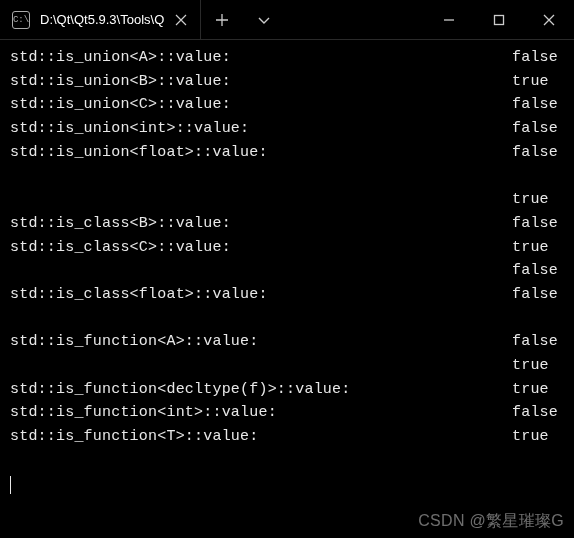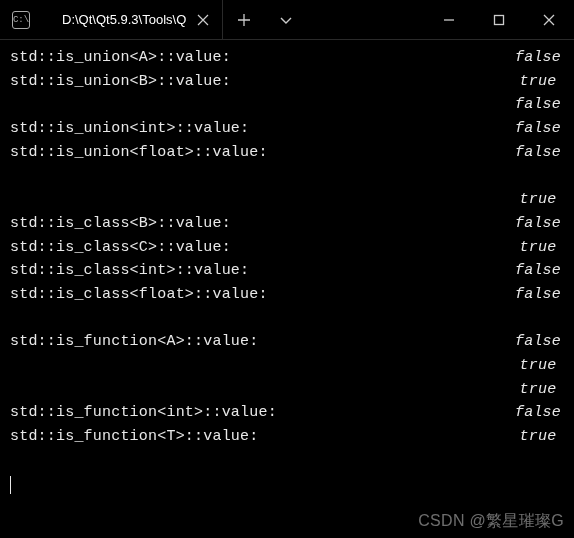--- a/index.html
+++ b/index.html
@@ -43,21 +43,20 @@
       justify-content: center;
       font-size: 9px;
       color: #aaa;
     }
     .tab-title {
       font-family: 'Segoe UI', sans-serif;
       font-size: 13px;
       white-space: nowrap;
       overflow: hidden;
       max-width: 145px;
-      margin-left: 22px;
     }
     .tab-close {
       width: 14px;
       height: 14px;
       display: flex;
       align-items: center;
       justify-content: center;
       cursor: pointer;
     }
     .tab-close svg {
@@ -98,21 +97,21 @@
       color: #e8e8e8;
       line-height: 1.58;
       letter-spacing: 0.2px;
     }
     .row {
       display: flex;
       white-space: pre;
     }
     .label { flex: 0 0 auto; }
     .pad { flex: 1; }
-    .value { flex: 0 0 auto; text-align: center; min-width: 52px; font-style: italic; }
+    .value { flex: 0 0 auto; text-align: left; min-width: 52px; }
     .blank { height: 1.58em; }
     .cursor {
       display: inline-block;
       width: 1px;
       height: 18px;
       background: #e8e8e8;
       vertical-align: middle;
       margin-top: 4px;
     }
     .watermark {
@@ -164,32 +163,32 @@
       <svg viewBox="0 0 12 12">
           <path d="M1 1 L11 11 M11 1 L1 11" stroke="#ccc" stroke-width="1.3" fill="none"></path>
         </svg>
     </div>
   </div>
 </div>
 
 <div class="terminal">
   <div class="row"><span class="label">std::is_union&lt;A&gt;::value:</span><span class="pad"></span><span class="value">false</span></div>
   <div class="row"><span class="label">std::is_union&lt;B&gt;::value:</span><span class="pad"></span><span class="value">true</span></div>
-  <div class="row"><span class="pad"></span><span class="value">false</span></div>
+  <div class="row"><span class="label">std::is_union&lt;C&gt;::value:</span><span class="pad"></span><span class="value">false</span></div>
   <div class="row"><span class="label">std::is_union&lt;int&gt;::value:</span><span class="pad"></span><span class="value">false</span></div>
   <div class="row"><span class="label">std::is_union&lt;float&gt;::value:</span><span class="pad"></span><span class="value">false</span></div>
   <div class="blank"></div>
   <div class="row"><span class="pad"></span><span class="value">true</span></div>
   <div class="row"><span class="label">std::is_class&lt;B&gt;::value:</span><span class="pad"></span><span class="value">false</span></div>
   <div class="row"><span class="label">std::is_class&lt;C&gt;::value:</span><span class="pad"></span><span class="value">true</span></div>
-  <div class="row"><span class="label">std::is_class&lt;int&gt;::value:</span><span class="pad"></span><span class="value">false</span></div>
+  <div class="row"><span class="pad"></span><span class="value">false</span></div>
   <div class="row"><span class="label">std::is_class&lt;float&gt;::value:</span><span class="pad"></span><span class="value">false</span></div>
   <div class="blank"></div>
   <div class="row"><span class="label">std::is_function&lt;A&gt;::value:</span><span class="pad"></span><span class="value">false</span></div>
   <div class="row"><span class="pad"></span><span class="value">true</span></div>
-  <div class="row"><span class="pad"></span><span class="value">true</span></div>
+  <div class="row"><span class="label">std::is_function&lt;decltype(f)&gt;::value:</span><span class="pad"></span><span class="value">true</span></div>
   <div class="row"><span class="label">std::is_function&lt;int&gt;::value:</span><span class="pad"></span><span class="value">false</span></div>
   <div class="row"><span class="label">std::is_function&lt;T&gt;::value:</span><span class="pad"></span><span class="value">true</span></div>
   <div class="blank"></div>
   <div class="row"><span class="cursor"></span></div>
 </div>
 
 <div class="watermark">CSDN @繁星璀璨G</div>
 
 </body></html>

